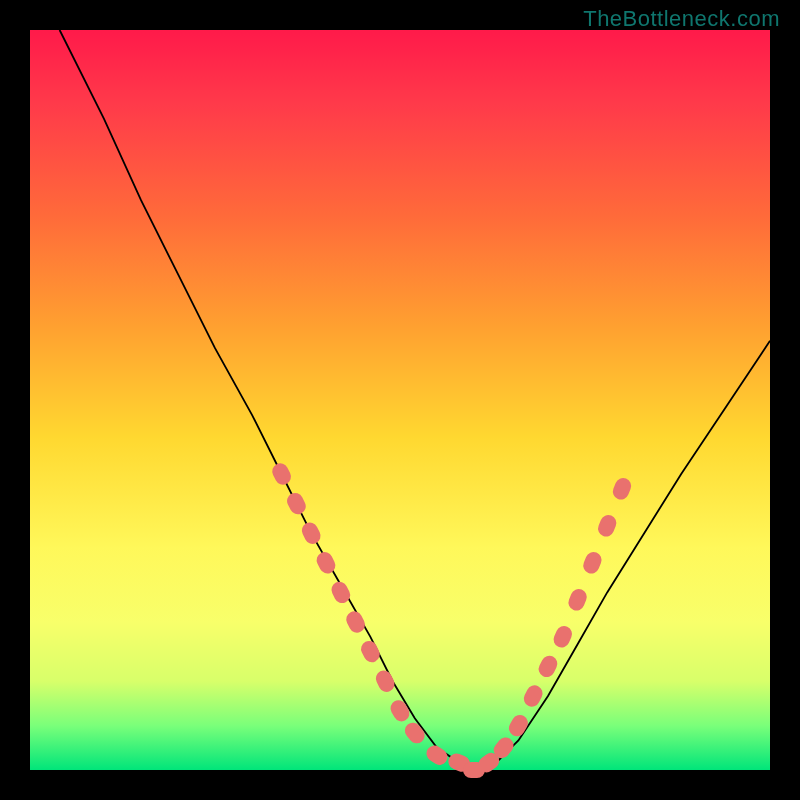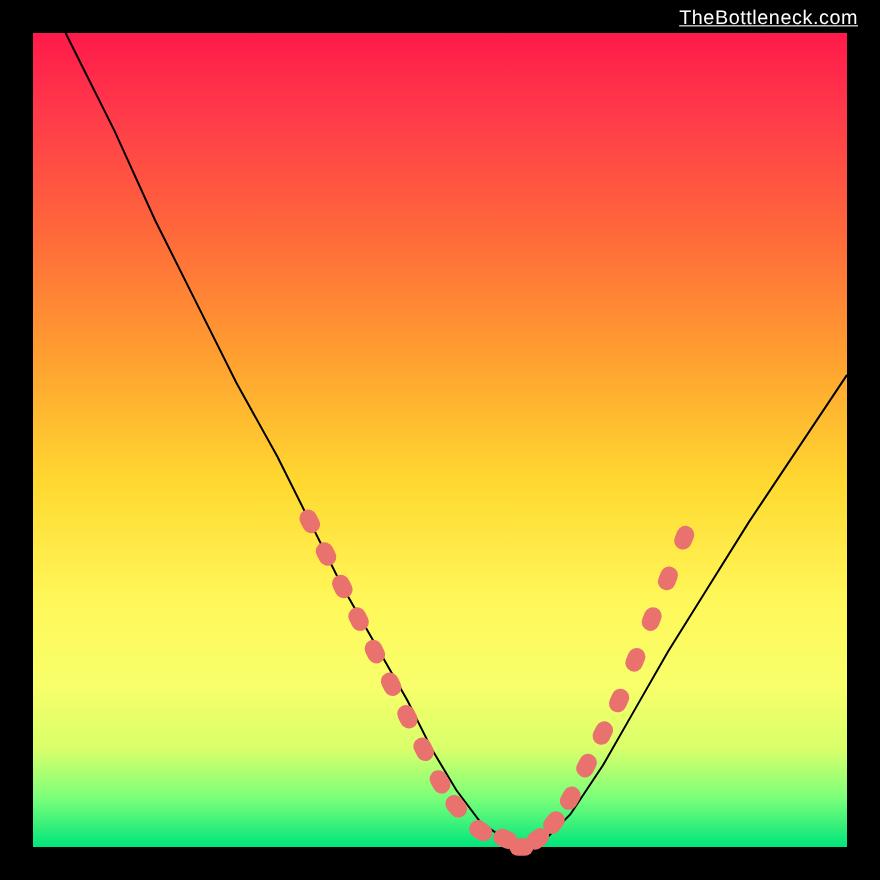--- a/index.html
+++ b/index.html
@@ -26,25 +26,24 @@
       #fff85a 70%,
       #f8ff6a 80%,
       #d8ff6a 88%,
       #7aff7a 94%,
       #00e57a 100%);
   }
   .watermark {
     position: absolute;
     top: 6px;
     right: 20px;
-    color: #ffffff;
-    font-size: 18px;
+    color: #0f766e;
+    font-size: 22px;
     font-weight: 400;
     letter-spacing: 0.5px;
-    text-decoration: underline;
   }
   svg.curve {
     position: absolute;
     left: 0; top: 0;
     width: 740px;
     height: 740px;
     overflow: visible;
   }
   .curve-path {
     fill: none;

